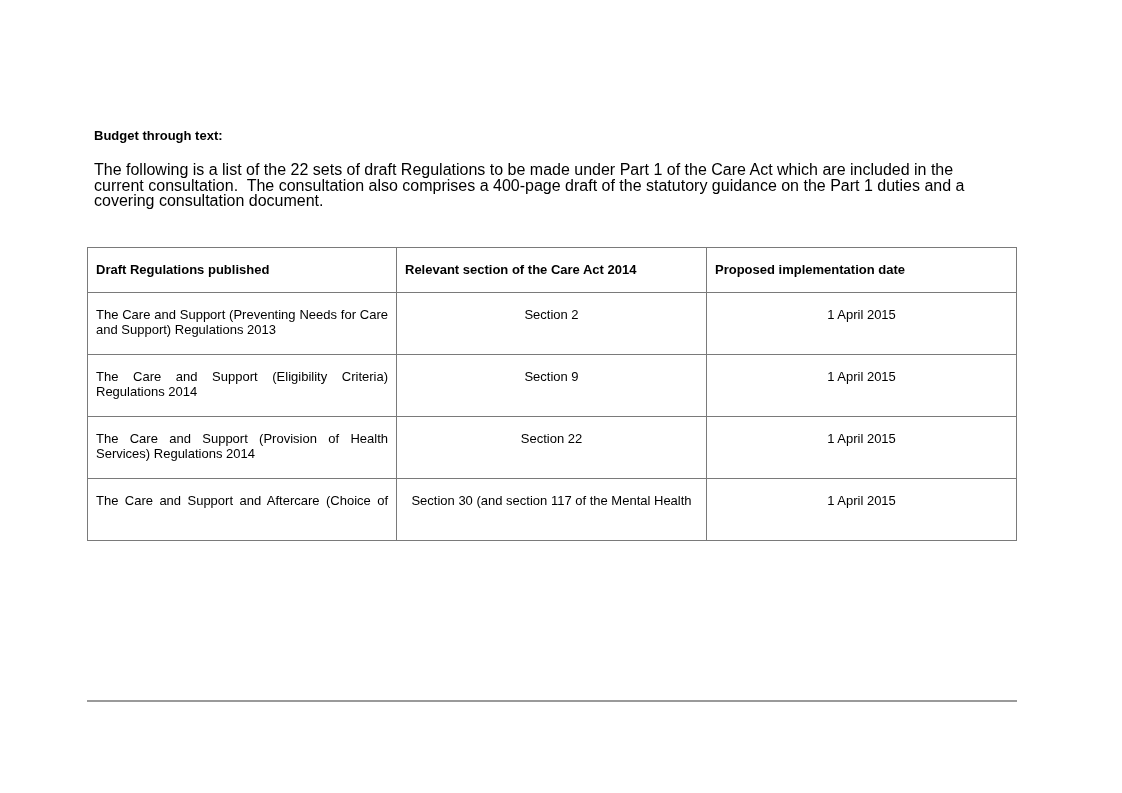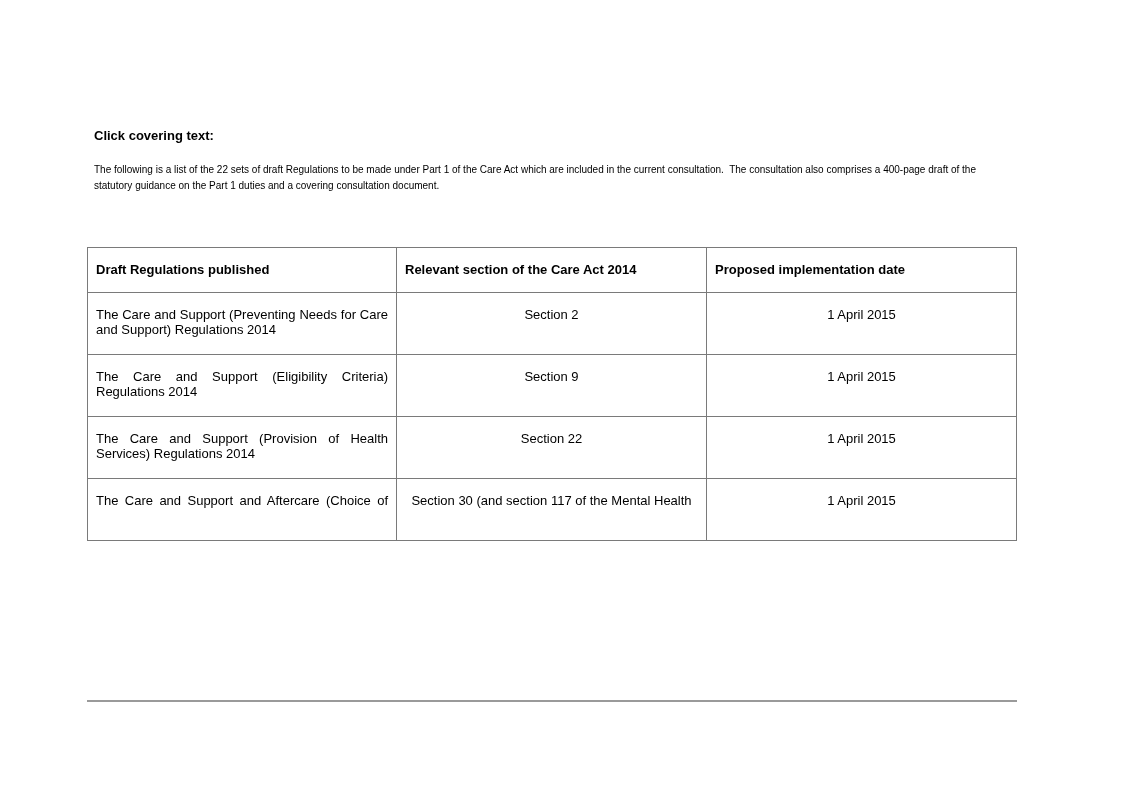--- a/index.html
+++ b/index.html
@@ -21,21 +21,21 @@
     top: 128px;
     font-size: 13px;
     font-weight: bold;
     line-height: 15px;
   }
   .intro {
     position: absolute;
     left: 94px;
     top: 162px;
     width: 884px;
-    font-size: 10px;
+    font-size: 16px;
     line-height: 15.5px;
     white-space: pre-wrap;
   }
   .table-clip {
     position: absolute;
     left: 87px;
     top: 247px;
     width: 930px;
     height: 453px;
     overflow: hidden;
@@ -70,41 +70,41 @@
     text-align: justify;
   }
   
   .reg-table tbody tr:last-child td.col0 {
     text-align-last: justify;
   }
 </style>
 </head>
 <body>
 
-<div class="heading">Click covering text:</div>
+<div class="heading">Budget through text:</div>
 
 <div class="intro">The following is a list of the 22 sets of draft Regulations to be made under Part 1 of the Care Act which are included in the current consultation.  The consultation also comprises a 400-page draft of the statutory guidance on the Part 1 duties and a covering consultation document.</div>
 
 <div class="table-clip">
   <table class="reg-table">
     <colgroup>
       <col style="width:309px">
       <col style="width:310px">
       <col style="width:310px">
     </colgroup>
     <thead>
       <tr>
         <th>Draft Regulations published</th>
         <th>Relevant section of the Care Act 2014</th>
         <th>Proposed implementation date</th>
       </tr>
     </thead>
     <tbody>
         <tr>
-          <td class="col0">The Care and Support (Preventing Needs for Care and Support) Regulations 2014</td>
+          <td class="col0">The Care and Support (Preventing Needs for Care and Support) Regulations 2013</td>
           <td class="col1">Section 2</td>
           <td class="col2">1 April 2015</td>
         </tr>
         <tr>
           <td class="col0">The Care and Support (Eligibility Criteria) Regulations 2014</td>
           <td class="col1">Section 9</td>
           <td class="col2">1 April 2015</td>
         </tr>
         <tr>
           <td class="col0">The Care and Support (Provision of Health Services) Regulations 2014</td>

